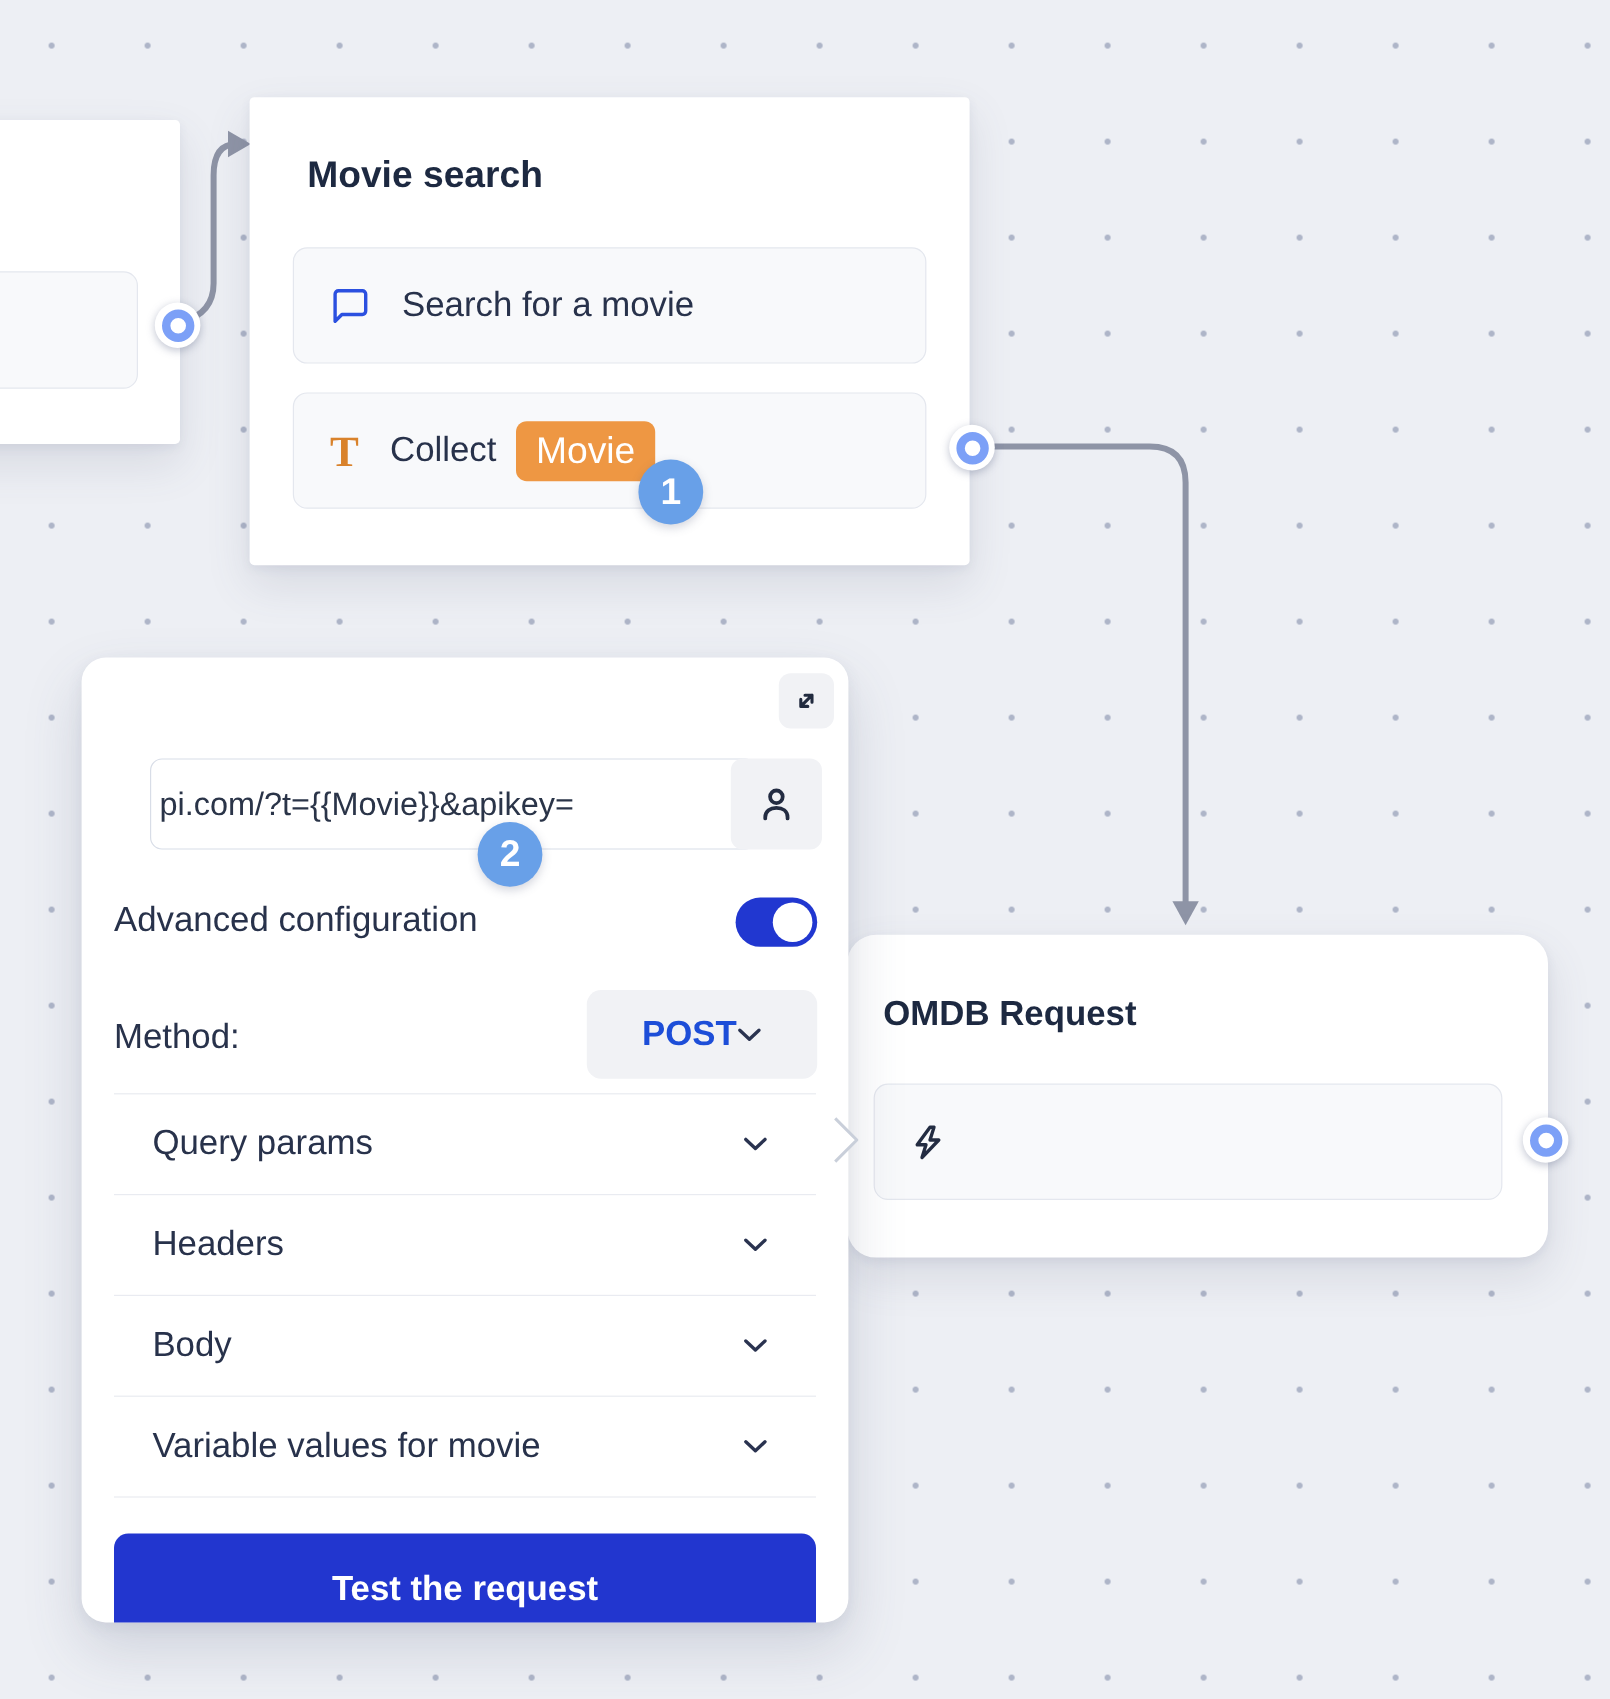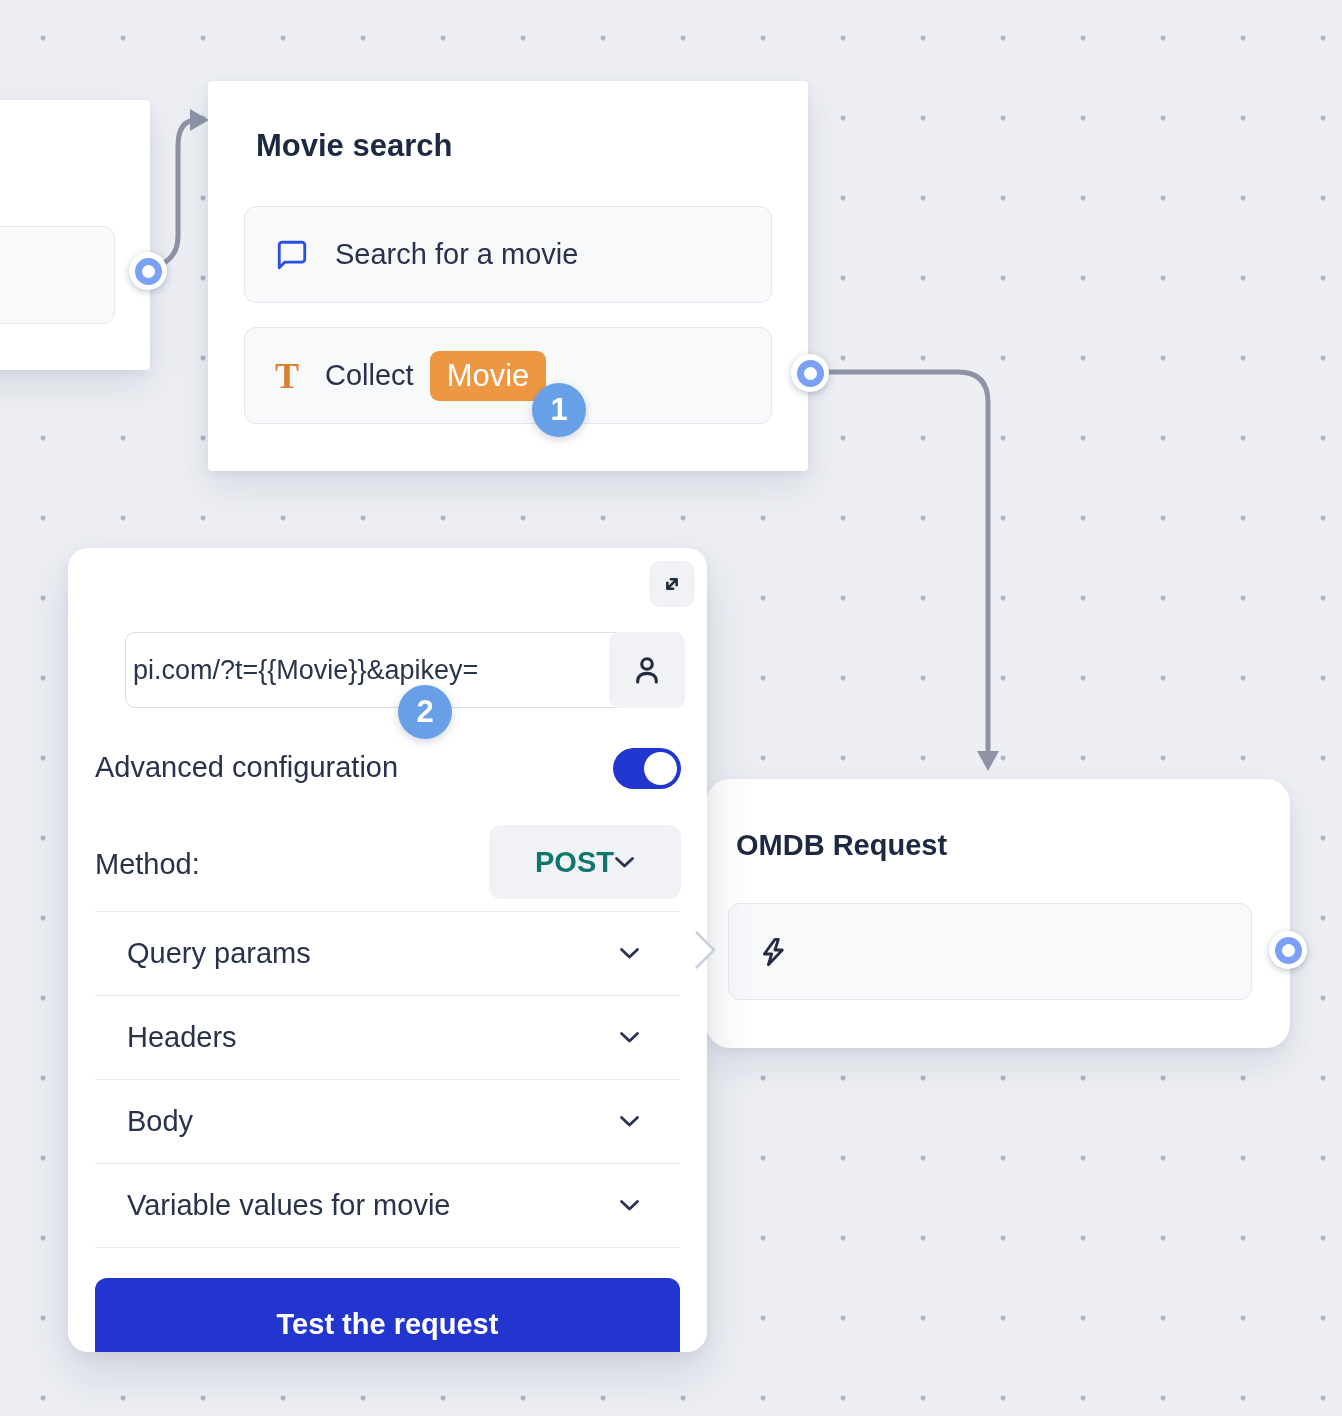--- a/index.html
+++ b/index.html
@@ -43,21 +43,21 @@
          border:1.5px solid #d8dde7;border-radius:10px;background:#fff;font-family:inherit;
          font-size:27px;color:#2a3448;padding:0 8px 0 7px;white-space:nowrap;overflow:hidden;margin-left:30px;}
   #person-btn{position:absolute;left:541px;top:84px;width:76px;height:76px;background:#f1f2f5;
          border:none;border-radius:10px;display:flex;align-items:center;justify-content:center;cursor:pointer;}
   .panel-label{position:absolute;left:27px;font-size:29px;color:#28324b;}
   #toggle{position:absolute;left:545px;top:200px;width:68px;height:41px;border-radius:21px;
          background:#2137d0;cursor:pointer;}
   #toggle .knob{position:absolute;right:4px;top:4px;width:33px;height:33px;border-radius:50%;background:#ffffff;}
   #method-select{position:absolute;left:421px;top:277px;width:192px;height:74px;background:#f1f2f5;
          border:none;border-radius:12px;display:flex;align-items:center;justify-content:center;gap:0;
-         font-size:29px;font-weight:600;color:#0f766e;cursor:pointer;font-family:inherit;text-align:center;}
+         font-size:29px;font-weight:600;color:#1d4ed8;cursor:pointer;font-family:inherit;text-align:center;}
   #sections{position:absolute;left:27px;top:363px;width:585px;}
   .section-row{height:83px;border-top:1.5px solid #e9ebf1;display:flex;align-items:center;
          justify-content:space-between;padding:0 40px 0 32px;font-size:29px;color:#28324b;cursor:pointer;}
   .section-row:last-child{border-bottom:1.5px solid #e9ebf1;}
   #test-btn{position:absolute;left:27px;top:730px;width:585px;height:92px;background:#2236cf;
          border:none;border-radius:12px;color:#ffffff;font-size:29px;font-weight:700;
          font-family:inherit;cursor:pointer;}
 </style>
 </head>
 <body>

